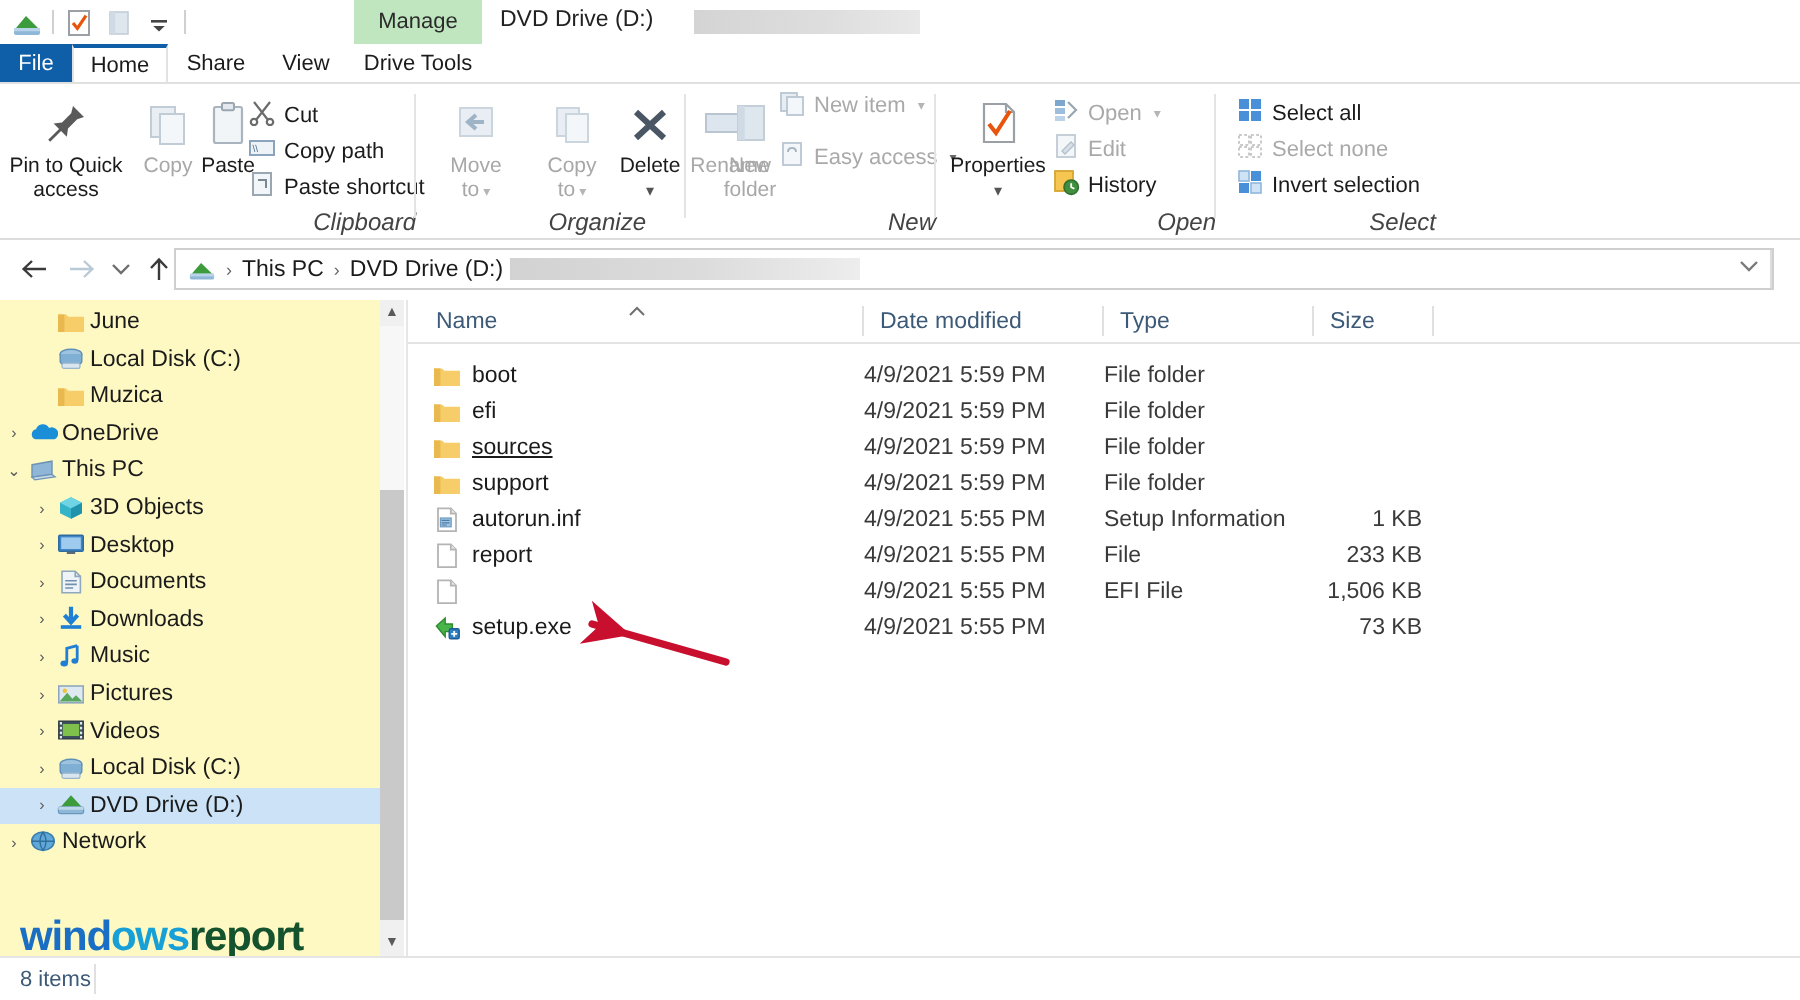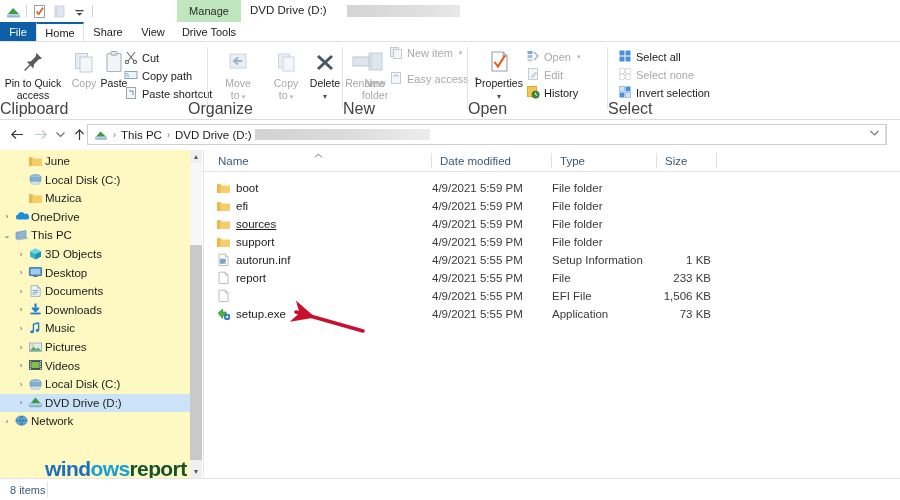--- a/index.html
+++ b/index.html
@@ -38,21 +38,21 @@
   .tab.share { left:86px; width:44px; }
   .tab.view { left:132px; width:42px; }
   .tab.drivetools { left:177px; width:64px; background:#fff; color:#1b1b1b; }
   .tabstrip-underline { position:absolute; left:0; top:41px; width:900px; height:1px; background:#e0e0e0; }
 
   
   .ribbon { position:absolute; left:0; top:42px; width:900px; height:78px;
             background:#fff; border-bottom:1px solid #dcdcdc; }
   .rgroup { position:absolute; top:0; height:78px; }
   .rgroup-label { position:absolute; bottom:2px; left:0; width:100%;
-                  text-align:left; font-size:16px; color:#444; }
+                  text-align:right; font-size:12px; color:#444;font-style:italic; }
   .rgroup-divider { position:absolute; top:5px; width:1px; height:62px; background:#e4e4e4; }
 
   .bigbtn { position:absolute; top:3px; width:52px; text-align:center; cursor:default; }
   .bigbtn .glyph { height:30px; display:flex; align-items:flex-end; justify-content:center; }
   .bigbtn .cap { font-size:10.5px; line-height:11.5px; color:#1b1b1b; margin-top:3px; }
   .bigbtn.dim .cap { color:#a8a8a8; }
 
   .smallbtn { position:absolute; height:17px; display:flex; align-items:center; gap:4px; }
   .smallbtn .lbl { font-size:11px; color:#1b1b1b; white-space:nowrap; }
   .smallbtn.dim .lbl { color:#a9a9a9; }
@@ -105,21 +105,21 @@
 
   
   .statusbar { position:absolute; left:0; top:478px; width:900px; height:22px;
                background:#fff; border-top:1px solid #e4e4e4; }
   .status-txt { position:absolute; left:10px; top:5px; font-size:11px; color:#3c5a78; }
   .status-sep { position:absolute; left:47px; top:3px; width:1px; height:15px; background:#e0e0e0; }
 
   
   .watermark { position:absolute; left:10px; top:457px; font-size:21px;
                font-weight:bold; letter-spacing:-0.6px; }
-  .wm-a { color:#1a6fc4;margin-left:35px; } .wm-b { color:#17a0d8; } .wm-c { color:#14532d; }
+  .wm-a { color:#1a6fc4; } .wm-b { color:#17a0d8; } .wm-c { color:#14532d; }
 
   
   .arrow-svg { position:absolute; left:285px; top:300px; width:85px; height:40px; }
 </style>
 </head>
 <body>
 
 <div id="app">
 
   <div class="titlebar">
@@ -712,21 +712,20 @@
           <span class="cell size" style="left: 448px; width: 63px; padding-right: 4px;">1,506 KB</span>
         </div>
         <div class="row" style="top: 155px;">
           <span class="f-ico"><svg width="15" height="14" viewBox="0 0 15 14">
               <path d="M2.2 6 L6.6 2 L6.6 5 L10.2 5 L10.2 8.8 L6.6 8.8 L6.6 11.4 Z" fill="#49b44a" stroke="#2e8c2f" stroke-width="0.7"></path>
               <rect x="8.6" y="7.4" width="5" height="5" rx="0.8" fill="#2f7fc4" stroke="#1d5e96" stroke-width="0.7"></rect>
               <path d="M9.6 9.9 L12.6 9.9 M11.1 8.5 L11.1 11.4" stroke="#fff" stroke-width="0.9"></path>
             </svg></span>
           <span class="cell nm" style="left: 32px; width: 190px;">setup.exe</span>
           <span class="cell mod" style="left: 228px; width: 118px;">4/9/2021 5:55 PM</span>
-          <span class="cell typ" style="left: 348px; width: 105px;">Application</span>
           <span class="cell size" style="left: 448px; width: 63px; padding-right: 4px;">73 KB</span>
         </div>
       </div>
   </div>
 
   <svg class="arrow-svg" viewBox="0 0 85 40">
     <defs>
       <marker id="ah" markerWidth="7" markerHeight="7" refX="5.6" refY="3.5" orient="auto">
         <path d="M6.5 0.4 L0 3.5 L6.5 6.6 L4.6 3.5 Z" fill="#c8102e"></path>
       </marker>

